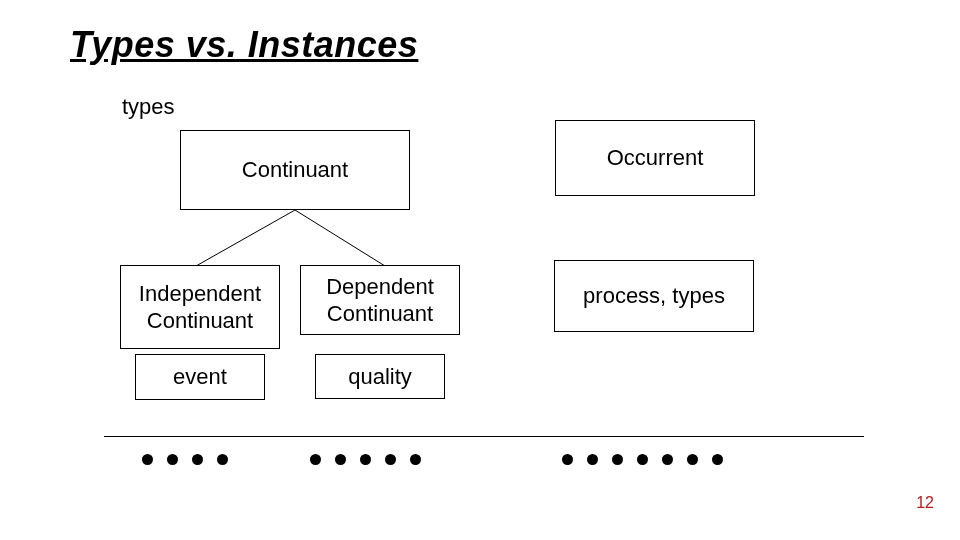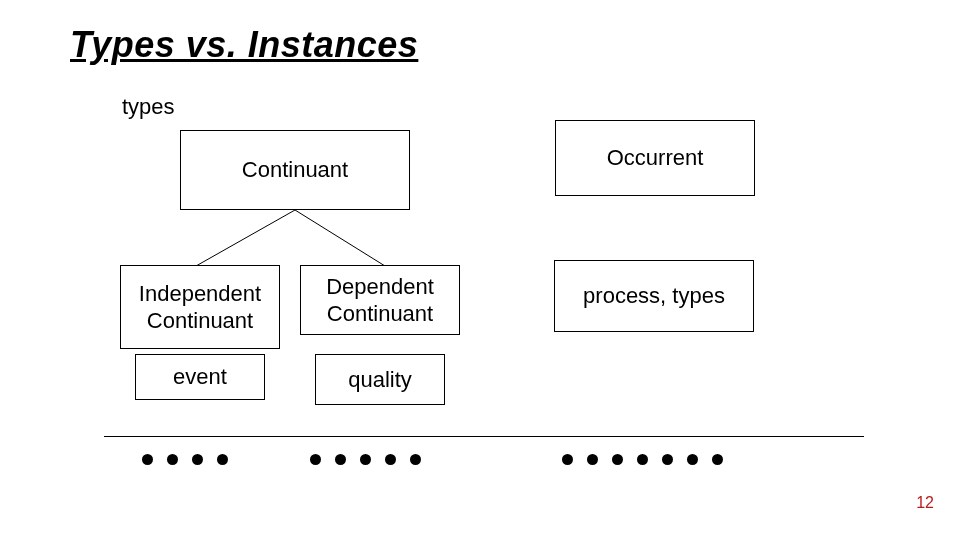--- a/index.html
+++ b/index.html
@@ -40,21 +40,21 @@
     font-size: 22px;
     line-height: 1.25;
     padding: 4px 6px;
   }
   .box-continuant { left: 180px; top: 130px; width: 230px; height: 80px; }
   .box-occurrent  { left: 555px; top: 120px; width: 200px; height: 76px; }
   .box-indep      { left: 120px; top: 265px; width: 160px; height: 84px; }
   .box-dep        { left: 300px; top: 265px; width: 160px; height: 70px; }
   .box-process    { left: 554px; top: 260px; width: 200px; height: 72px; }
   .box-thing      { left: 135px; top: 354px; width: 130px; height: 46px; }
-  .box-quality    { left: 315px; top: 354px; width: 130px; height: 51px; }
+  .box-quality    { left: 315px; top: 354px; width: 130px; height: 45px; }
   .connectors {
     position: absolute;
     left: 0; top: 0;
     pointer-events: none;
   }
   .hr {
     position: absolute;
     left: 104px;
     top: 436px;
     width: 760px;

